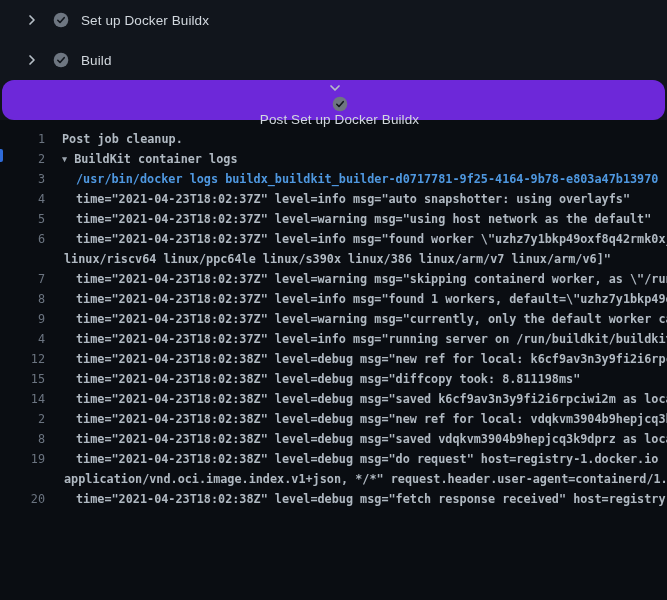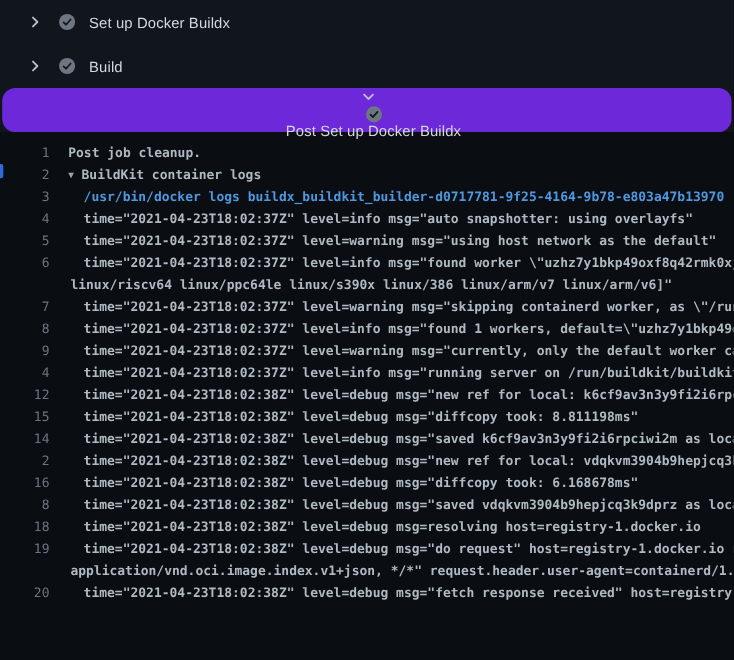--- a/index.html
+++ b/index.html
@@ -177,34 +177,26 @@
   <div class="lrow">
     <span class="lnum">14</span>
     <span class="ltext i1"><span class="txt">time="2021-04-23T18:02:38Z" level=debug msg="saved k6cf9av3n3y9fi2i6rpciwi2m as loca</span></span>
   </div>
 
   <div class="lrow">
     <span class="lnum">2</span>
     <span class="ltext i1"><span class="txt">time="2021-04-23T18:02:38Z" level=debug msg="new ref for local: vdqkvm3904b9hepjcq3k</span></span>
   </div>
 
-  <div class="lrow">
-    <span class="lnum">16</span>
-    <span class="ltext i1"><span class="txt">time="2021-04-23T18:02:38Z" level=debug msg="diffcopy took: 6.168678ms"</span></span>
-  </div>
 
   <div class="lrow">
     <span class="lnum">8</span>
     <span class="ltext i1"><span class="txt">time="2021-04-23T18:02:38Z" level=debug msg="saved vdqkvm3904b9hepjcq3k9dprz as loca</span></span>
   </div>
 
-  <div class="lrow">
-    <span class="lnum">18</span>
-    <span class="ltext i1"><span class="txt">time="2021-04-23T18:02:38Z" level=debug msg=resolving host=registry-1.docker.io</span></span>
-  </div>
 
   <div class="lrow">
     <span class="lnum">19</span>
     <span class="ltext i1"><span class="txt">time="2021-04-23T18:02:38Z" level=debug msg="do request" host=registry-1.docker.io r</span></span>
   </div>
 
   <div class="lrow">
     <span class="lnum"></span>
     <span class="ltext i0 cont"><span class="txt">application/vnd.oci.image.index.v1+json, */*" request.header.user-agent=containerd/1.4</span></span>
   </div>

